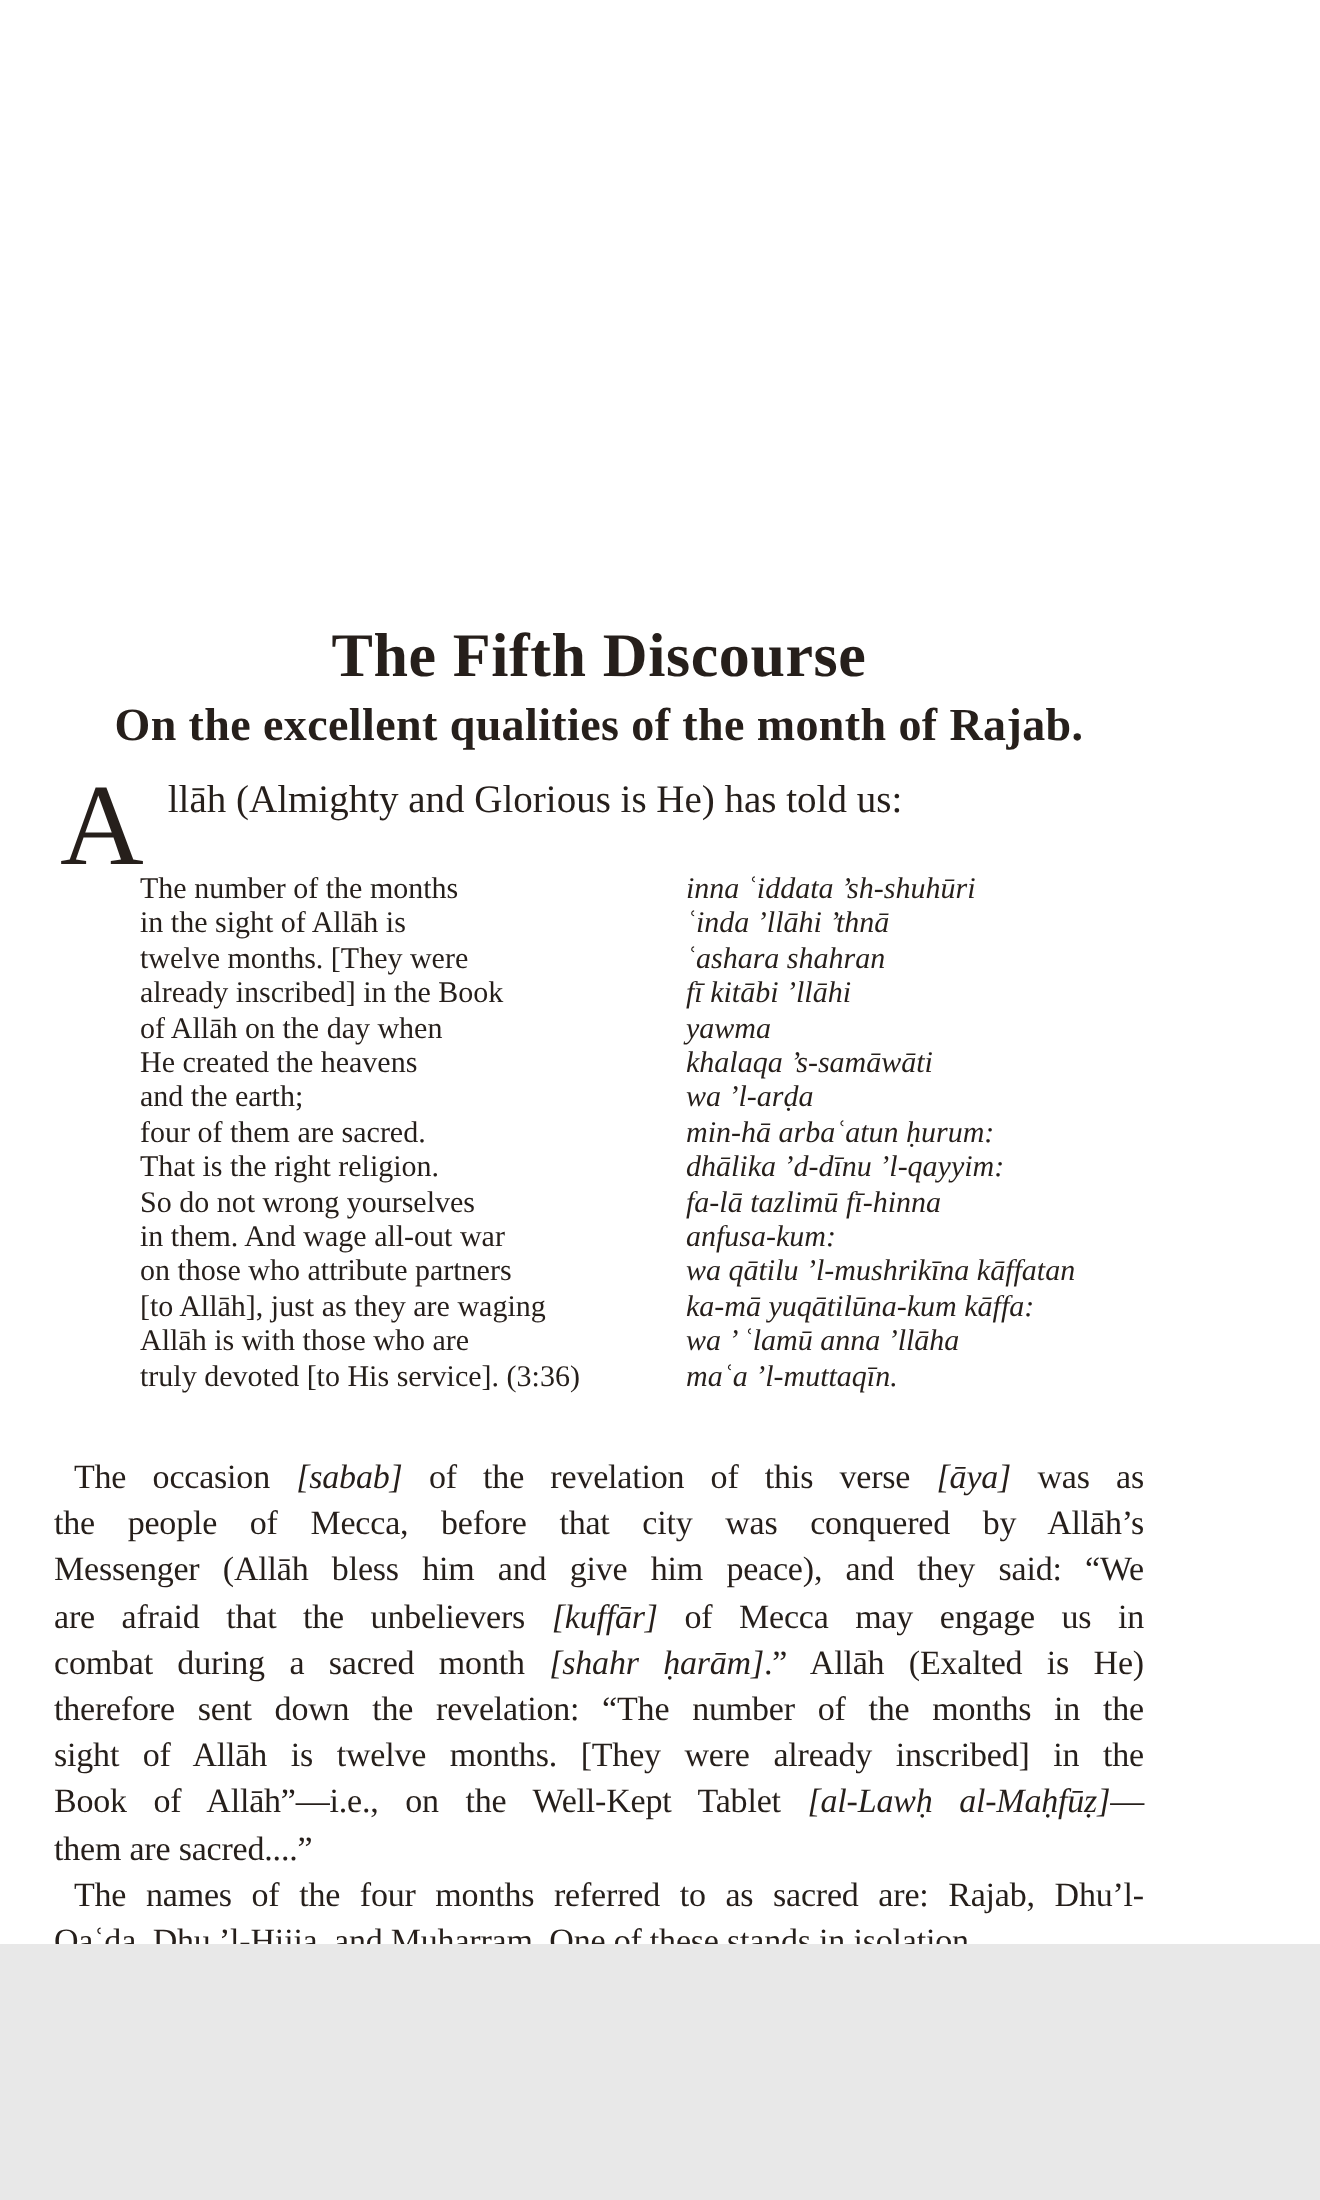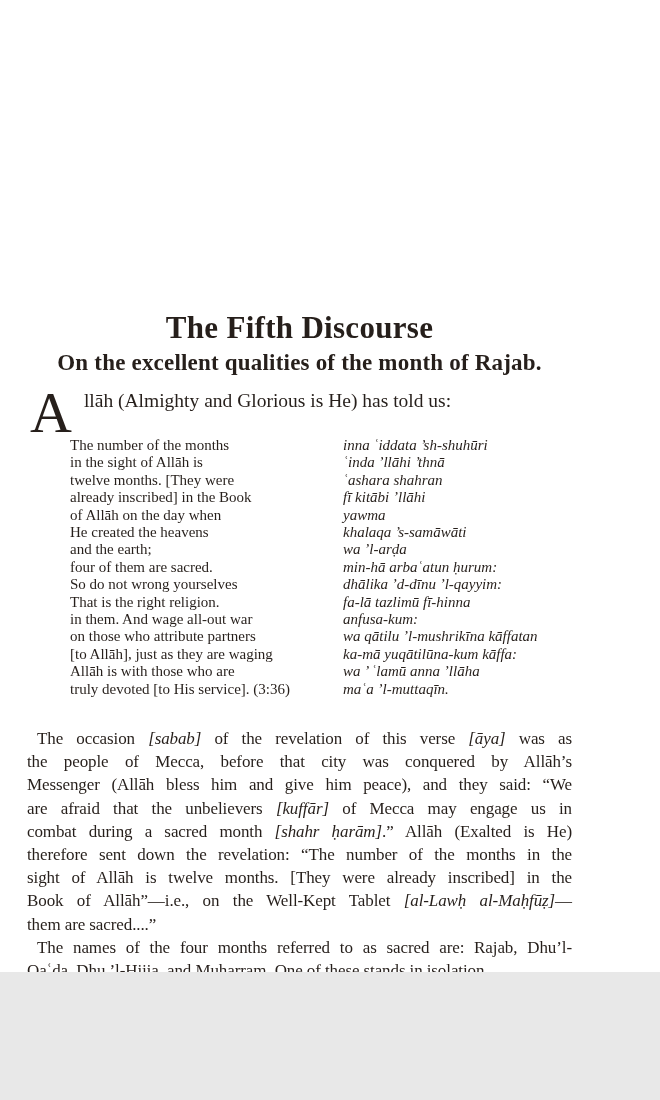--- a/index.html
+++ b/index.html
@@ -113,22 +113,22 @@
   <div class="verse-block">
     <div class="verse-col verse-translation">
         <div>The number of the months</div>
         <div>in the sight of Allāh is</div>
         <div>twelve months.  [They were</div>
         <div>already inscribed] in the Book</div>
         <div>of Allāh on the day when</div>
         <div>He created the heavens</div>
         <div>and the earth;</div>
         <div>four of them are sacred.</div>
+        <div>That is the right religion.</div>
         <div>So do not wrong yourselves</div>
-        <div>That is the right religion.</div>
         <div>in them.  And wage all-out war</div>
         <div>on those who attribute partners</div>
         <div>[to Allāh], just as they are waging</div>
         <div>Allāh is with those who are</div>
         <div>truly devoted [to His service].  (3:36)</div>
       </div>
     <div class="verse-col verse-transliteration">
         <div>inna ʿiddata ’sh-shuhūri</div>
         <div>ʿinda ’llāhi ’thnā</div>
         <div>ʿashara shahran</div>

